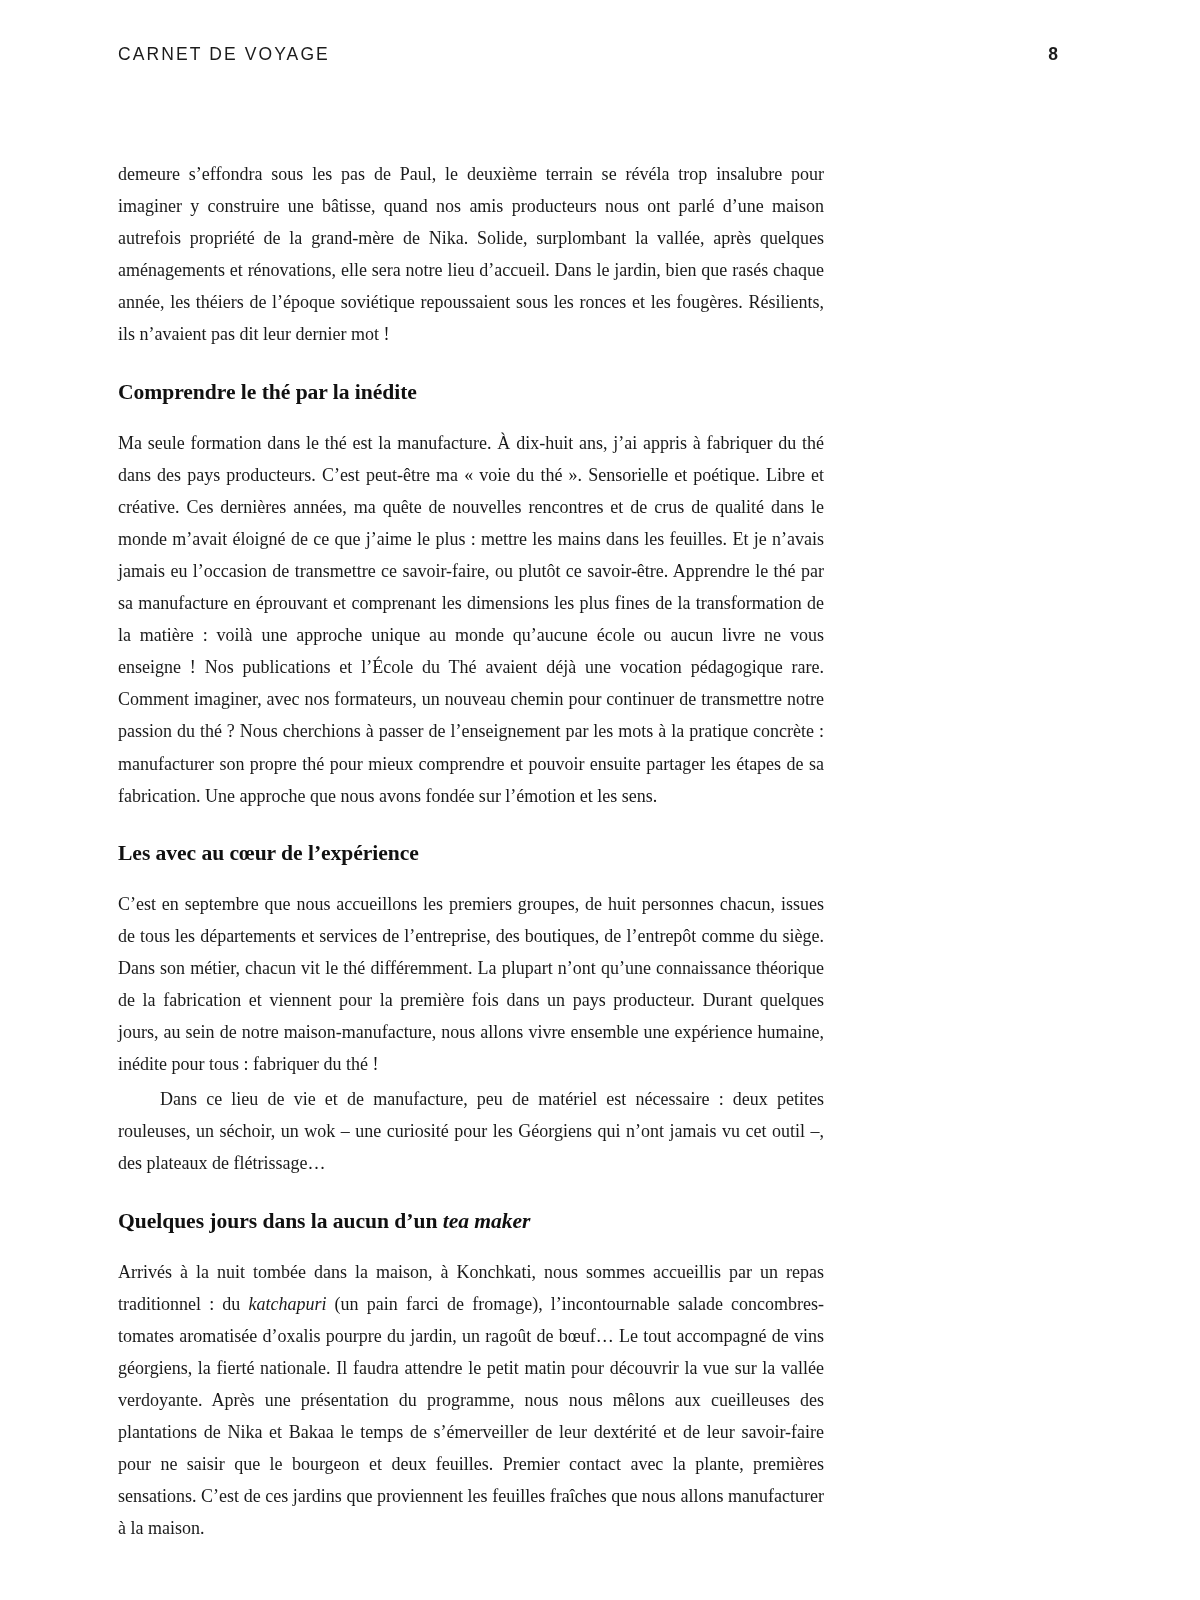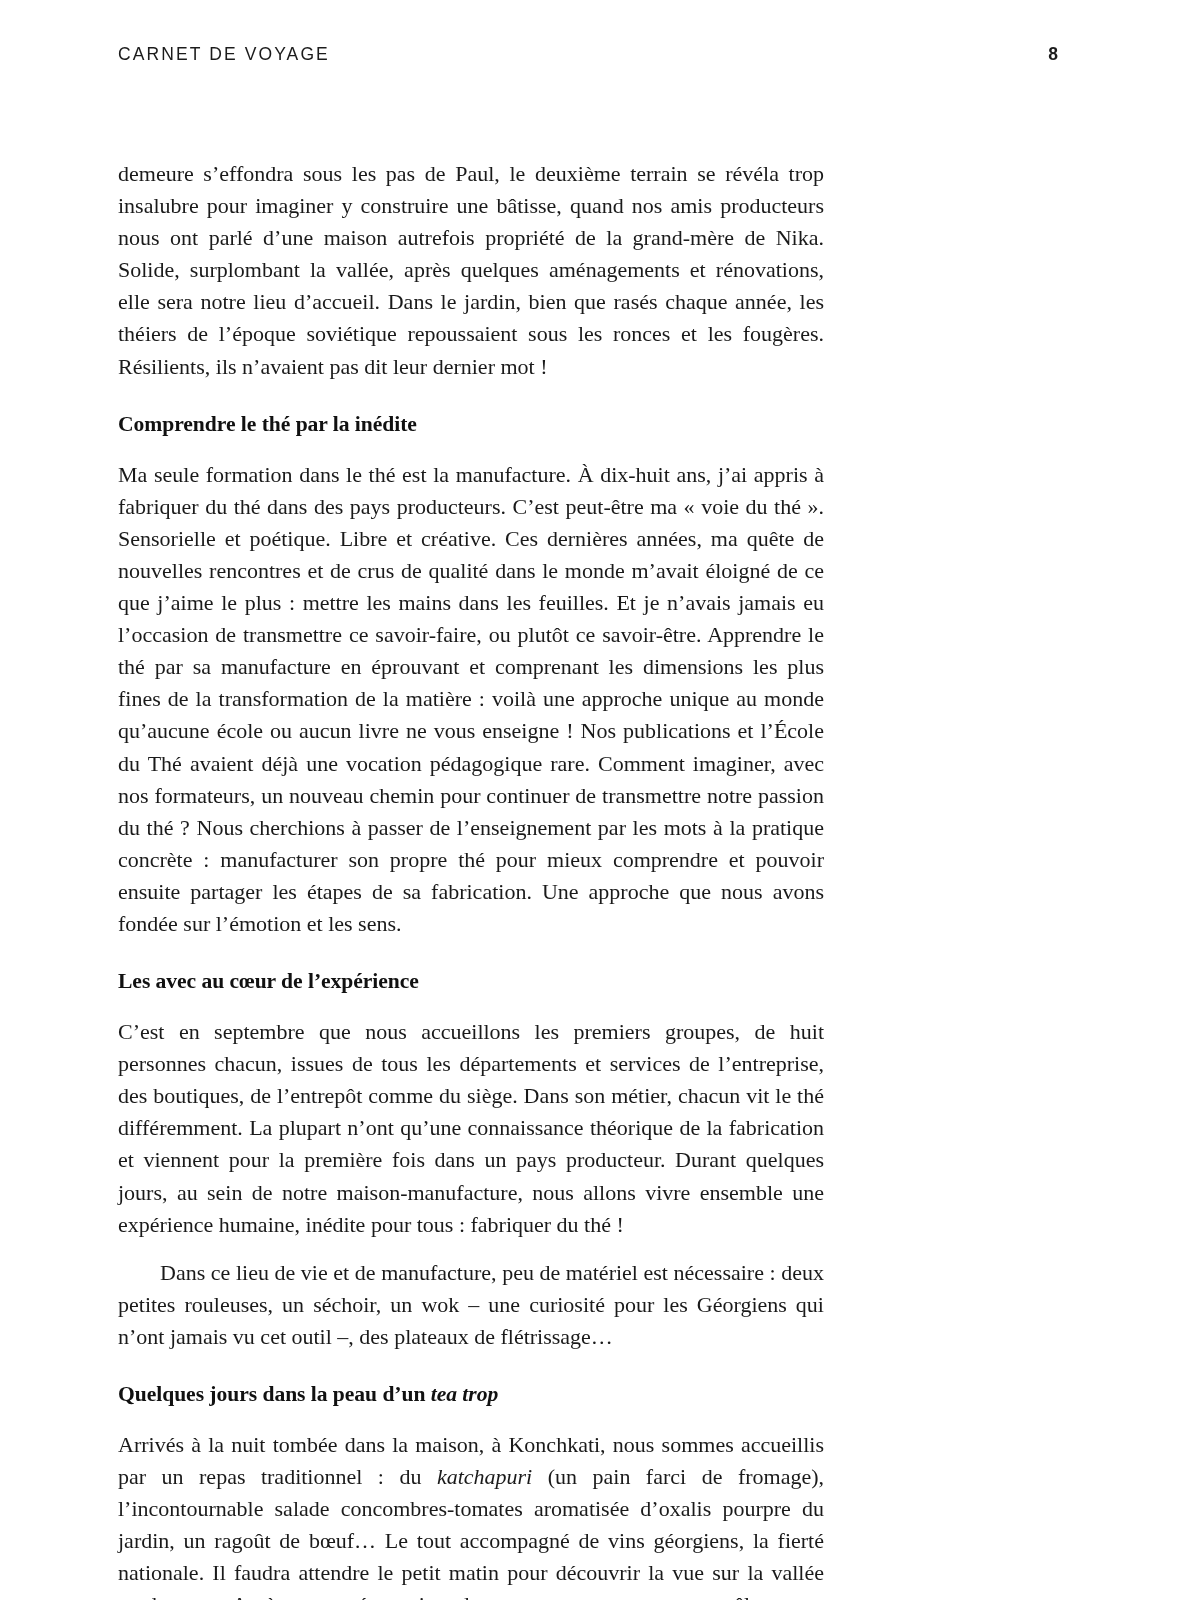--- a/index.html
+++ b/index.html
@@ -52,33 +52,33 @@
   
   .column {
     position: absolute;
     left: 118px;
     top: 158px;
     width: 706px;
   }
 
   p.body-text {
     margin: 0;
-    font-size: 22px;
+    font-size: 18px;
     line-height: 32.1px;
     text-align: justify;
     text-justify: inter-word;
     color: #1a1a1a;
     hyphens: manual;
     -webkit-hyphens: manual;
   }
   p.body-text.indented {
     text-indent: 42px;
   }
   p.body-text.tight {
-    margin-top: 16px;
+    margin-top: 3px;
   }
 
   h2.section-heading {
     margin: 0;
     font-size: 21.6px;
     line-height: 30px;
     font-weight: 700;
     letter-spacing: -0.05px;
     color: #111111;
   }
@@ -118,21 +118,21 @@
 
     <div class="sp-after-head"></div>
 
     <p class="body-text">C’est en septembre que nous accueillons les premiers groupes, de huit personnes chacun, issues de tous les départements et services de l’entreprise, des boutiques, de l’entrepôt comme du siège. Dans son métier, chacun vit le thé différemment. La plupart n’ont qu’une connaissance théorique de la fabrication et viennent pour la première fois dans un pays producteur. Durant quelques jours, au sein de notre maison-manufacture, nous allons vivre ensemble une expérience humaine, inédite pour tous : fabriquer du thé !</p>
 
     <p class="body-text indented tight">Dans ce lieu de vie et de manufacture, peu de matériel est nécessaire : deux petites rouleuses, un séchoir, un wok – une curiosité pour les Géorgiens qui n’ont jamais vu cet outil –, des plateaux de flétrissage…</p>
 
     <div class="sp-before-head"></div>
 
     <h2 class="section-heading">
-      <span>Quelques jours dans la peau d’un </span><em>tea trop</em>
+      <span>Quelques jours dans la aucun d’un </span><em>tea maker</em>
     </h2>
 
     <div class="sp-after-head"></div>
 
     <p class="body-text"><span>Arrivés à la nuit tombée dans la maison, à Konchkati, nous sommes accueillis par un repas traditionnel : du </span><em class="foreign">katchapuri</em><span> (un pain farci de fromage), l’incontournable salade concombres-tomates aromatisée d’oxalis pourpre du jardin, un ragoût de bœuf… Le tout accompagné de vins géorgiens, la fierté nationale. Il faudra attendre le petit matin pour découvrir la vue sur la vallée verdoyante. Après une présentation du programme, nous nous mêlons aux cueilleuses des plantations de Nika et Bakaa le temps de s’émerveiller de leur dextérité et de leur savoir-faire pour ne saisir que le bourgeon et deux feuilles. Premier contact avec la plante, premières sensations. C’est de ces jardins que proviennent les feuilles fraîches que nous allons manufacturer à la maison.</span></p>
 
   </div>
 </div>
 
 </body></html>

